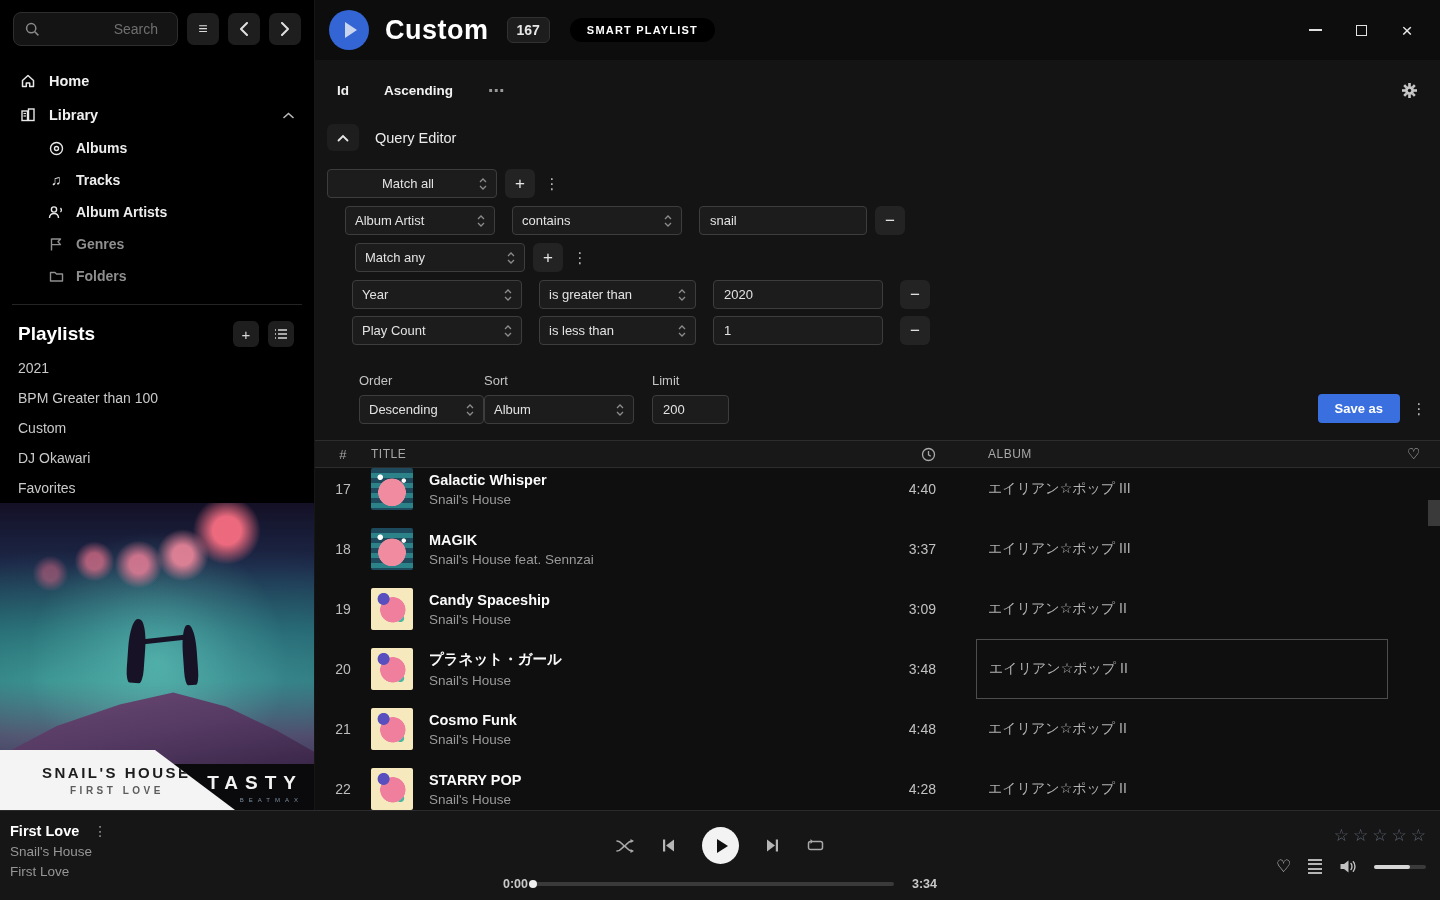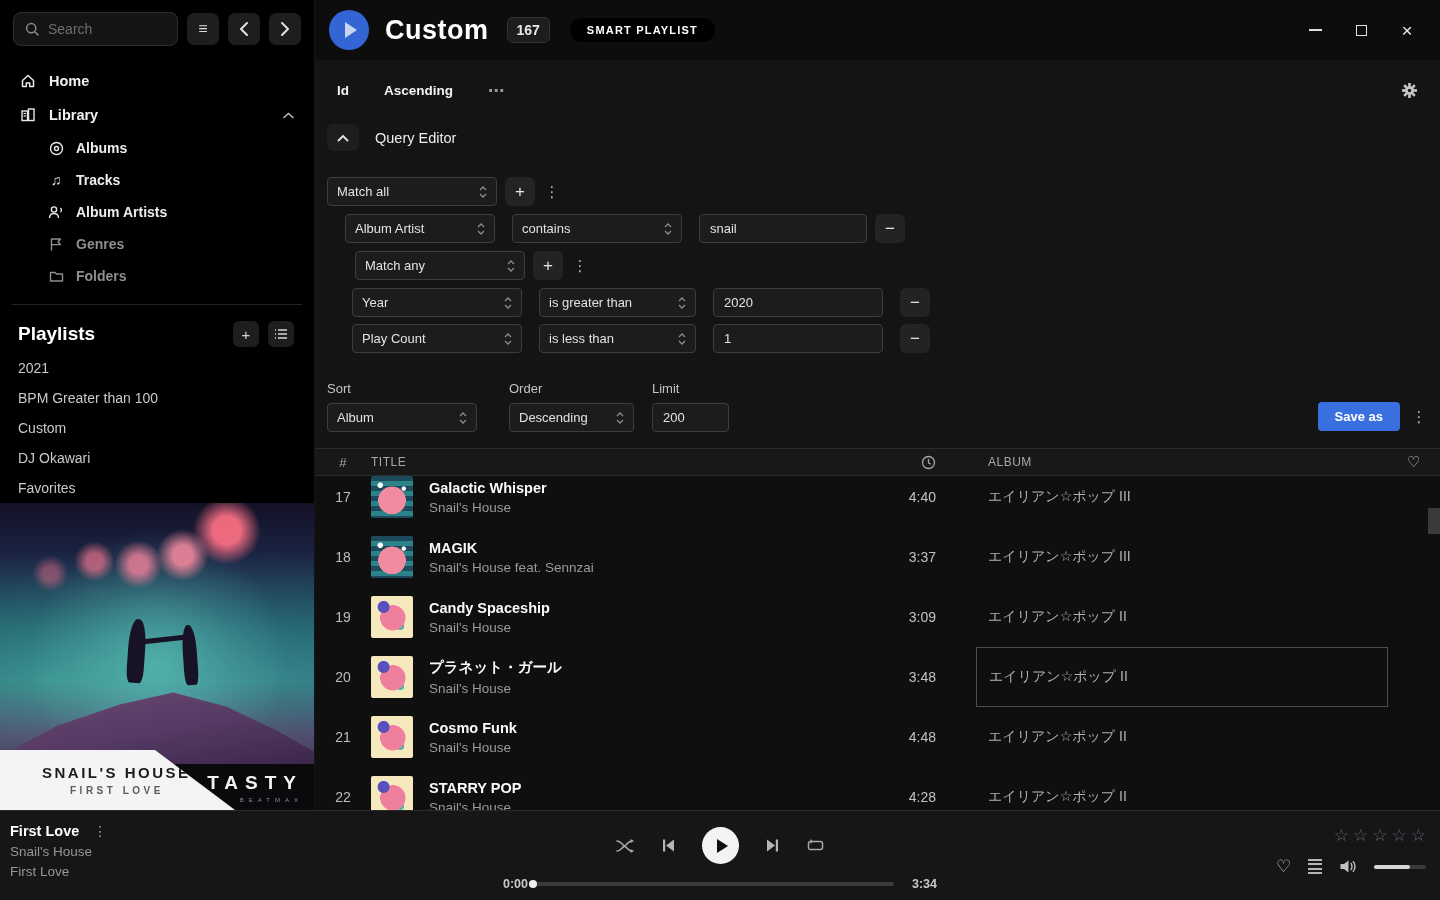--- a/index.html
+++ b/index.html
@@ -4,21 +4,21 @@
 <style>
   * { margin:0; padding:0; box-sizing:border-box; }
   html,body { width:1440px; height:900px; overflow:hidden; background:#000; }
   body { font-family:"Liberation Sans","DejaVu Sans",sans-serif; color:#e8e8e8; }
   .app { display:grid; grid-template-columns:315px 1125px; grid-template-rows:810px 90px; width:1440px; height:900px; }
 
   
   .sidebar { background:#000; display:flex; flex-direction:column; overflow:hidden; border-right:1px solid #161616; }
   .search-row { display:flex; gap:9px; padding:12px 13px 4px 13px; align-items:center; }
   .search-box { flex:0 0 165px; height:34px; background:#141414; border:1px solid #2e2e2e; border-radius:8px; display:flex; align-items:center; padding:0 10px; gap:8px; }
-  .search-box input { background:transparent; border:none; outline:none; color:#cfcfcf; font-size:14px; width:110px; font-family:inherit; }
+  .search-box input { background:transparent; border:none; outline:none; color:#cfcfcf; font-size:14px; width:110px; font-family:inherit;text-align:right; }
   .search-box input::placeholder { color:#6f6f6f; }
   .sq-btn { width:32px; height:32px; background:#1e1e1e; border-radius:7px; display:flex; align-items:center; justify-content:center; color:#dcdcdc; font-size:16px; cursor:pointer; flex:0 0 auto; }
   .nav { padding:14px 12px 0 12px; }
   .nav-item { display:flex; align-items:center; gap:13px; padding:9px 8px; font-weight:bold; font-size:14.5px; color:#f0f0f0; border-radius:6px; cursor:pointer; }
   .nav-item .spacer { flex:1; }
   .sub-items { padding-left:28px; }
   .sub-item { display:flex; align-items:center; gap:12px; padding:8px 8px; font-weight:bold; font-size:14px; color:#ededed; border-radius:6px; cursor:pointer; }
   .sub-item.dim { color:#8f8f8f; }
   .icon16 { width:16px; height:16px; flex:0 0 16px; display:inline-flex; align-items:center; justify-content:center; }
   .side-divider { height:1px; background:#242424; margin:12px 0 0 0; }
@@ -72,21 +72,21 @@
 
   .query { padding:4px 12px 0 12px; }
   .q-row { display:flex; align-items:center; }
   .collapse-btn { width:32px; height:27px; background:#1e1e1e; border-radius:6px; display:flex; align-items:center; justify-content:center; cursor:pointer; }
   .q-title { font-size:14.5px; color:#ececec; margin-left:16px; }
   .select { height:29px; background:#1c1c1c; border:1px solid #3d3d3d; border-radius:4px; display:flex; align-items:center; padding:0 9px; font-size:13px; color:#e2e2e2; cursor:pointer; }
   .select .sel-label { flex:1; }
   .text-input { height:29px; background:#1c1c1c; border:1px solid #3d3d3d; border-radius:4px; color:#e2e2e2; font-size:13px; padding:0 10px; font-family:inherit; outline:none; }
   .mini-btn { width:30px; height:29px; background:#232323; border-radius:6px; display:flex; align-items:center; justify-content:center; color:#e6e6e6; font-size:17px; cursor:pointer; }
   .kebab-btn { width:18px; height:29px; display:flex; align-items:center; justify-content:center; color:#b9b9b9; font-size:15px; cursor:pointer; }
-  .mt8 { margin-top:8px; } .mt10 { margin-top:26px; } .mt7 { margin-top:7px; }
+  .mt8 { margin-top:8px; } .mt10 { margin-top:18px;text-align:center; } .mt7 { margin-top:7px; }
   .g8 { gap:8px; } .g17 { gap:17px; }
   .ind1 { margin-left:18px; } .ind2 { margin-left:28px; } .ind3 { margin-left:25px; }
   .w150{width:150px;} .w165{width:170px;} .w170{width:170px;} .w168{width:168px;} .w155{width:157px;}
   .sort-row { display:flex; align-items:flex-end; margin-top:28px; }
   .field-label { font-size:13px; color:#c4c4c4; margin-bottom:7px; }
   .save-btn { background:#3a6fe0; border:none; border-radius:4px; color:#fff; font-weight:bold; font-size:13px; padding:7px 17px; cursor:pointer; font-family:inherit; }
   .sort-right { margin-left:auto; display:flex; align-items:center; gap:10px; padding-bottom:1px; }
 
   
   .tgrid { display:grid; grid-template-columns:56px 480px 85px 40px 412px 52px; align-items:center; }
@@ -431,33 +431,33 @@
               <path d="M1 5 L4 2 L7 5 M1 9 L4 12 L7 9" fill="none" stroke="#8c8c8c" stroke-width="1.3"></path>
             </svg>
         </div>
         <input class="text-input w170" value="1" style="">
         <span class="mini-btn">
             <span>−</span>
           </span>
       </div>
 
       <div class="sort-row">
+        <div style="margin-left:32px">
+          <div class="field-label">Order</div>
+          <div class="select" style="width:125px">
+            <span class="sel-label">Descending</span>
+            <svg width="8" height="14" viewBox="0 0 8 14">
+                <path d="M1 5 L4 2 L7 5 M1 9 L4 12 L7 9" fill="none" stroke="#8c8c8c" stroke-width="1.3"></path>
+              </svg>
+          </div>
+        </div>
         <div>
           <div class="field-label">Sort</div>
           <div class="select w150">
             <span class="sel-label">Album</span>
-            <svg width="8" height="14" viewBox="0 0 8 14">
-                <path d="M1 5 L4 2 L7 5 M1 9 L4 12 L7 9" fill="none" stroke="#8c8c8c" stroke-width="1.3"></path>
-              </svg>
-          </div>
-        </div>
-        <div style="margin-left:32px">
-          <div class="field-label">Order</div>
-          <div class="select" style="width:125px">
-            <span class="sel-label">Descending</span>
             <svg width="8" height="14" viewBox="0 0 8 14">
                 <path d="M1 5 L4 2 L7 5 M1 9 L4 12 L7 9" fill="none" stroke="#8c8c8c" stroke-width="1.3"></path>
               </svg>
           </div>
         </div>
         <div style="margin-left:18px">
           <div class="field-label">Limit</div>
           <input class="text-input" style="width: 77px;" value="200">
         </div>
         <div class="sort-right">

